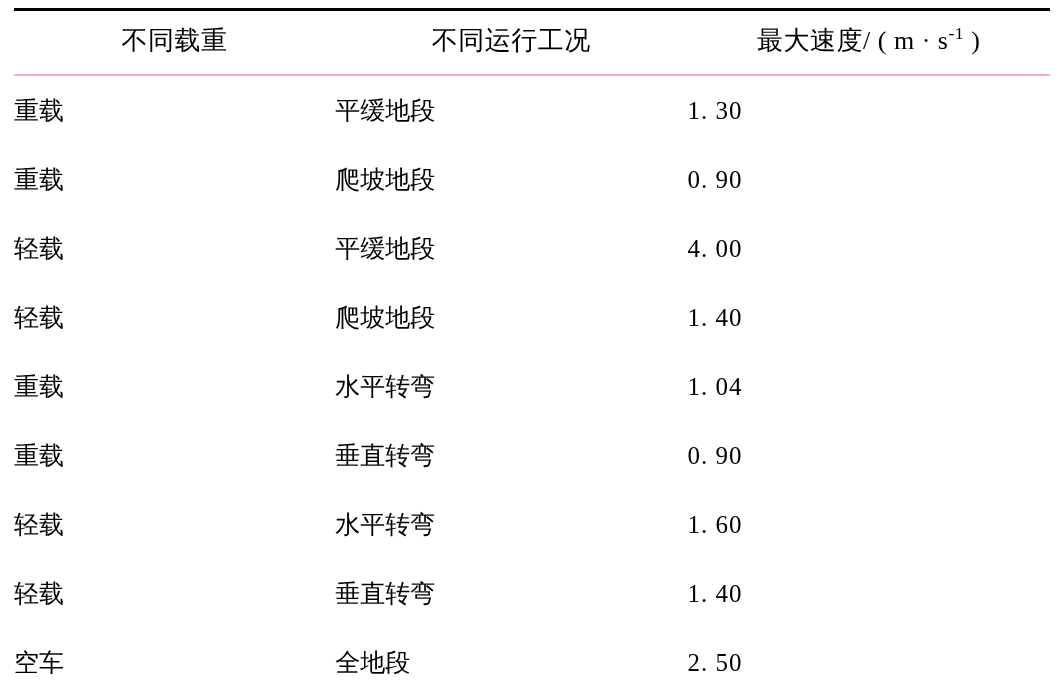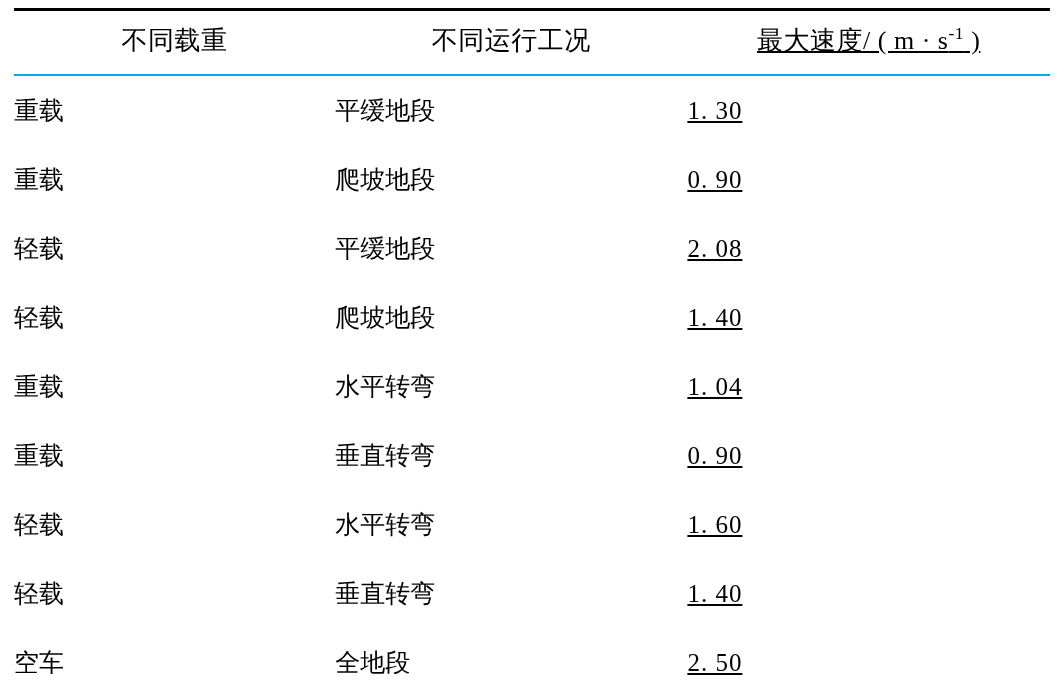--- a/index.html
+++ b/index.html
@@ -30,45 +30,43 @@
   table.data-table col.c1 { width: 31%; }
   table.data-table col.c2 { width: 34%; }
   table.data-table col.c3 { width: 35%; }
 
   thead tr.header-row th {
     font-weight: normal;
     font-size: 26px;
     text-align: center;
     padding: 12px 0 16px 0;
     border-top: 3px solid #000000;
-    border-bottom: 2px solid #0ea5e9;
+    border-bottom: 2px solid #f9a8d4;
     letter-spacing: 0.5px;
   }
   tbody tr.table-row td {
     font-size: 25px;
     padding: 18px 0 18px 0;
     border: none;
   }
   tbody tr.table-row:last-child td {
     border-bottom: 3px solid #000000;
     padding-bottom: 20px;
   }
   .unit-sup {
     font-size: 0.68em;
     vertical-align: super;
     line-height: 0;
   }
   .hdr-unit {
     white-space: nowrap;
-    text-decoration: underline;
   }
   .num-cell {
     font-family: "Liberation Serif", "DejaVu Serif", serif;
     letter-spacing: 1px;
-    text-decoration: underline;
   }
 </style>
 </head>
 <body>
 
 <div class="table-wrap">
   <table class="data-table">
     <colgroup>
       <col class="c1">
       <col class="c2">
@@ -88,21 +86,21 @@
         <td class="num-cell">1. 30</td>
       </tr>
       <tr class="table-row">
         <td>重载</td>
         <td>爬坡地段</td>
         <td class="num-cell">0. 90</td>
       </tr>
       <tr class="table-row">
         <td>轻载</td>
         <td>平缓地段</td>
-        <td class="num-cell">2. 08</td>
+        <td class="num-cell">4. 00</td>
       </tr>
       <tr class="table-row">
         <td>轻载</td>
         <td>爬坡地段</td>
         <td class="num-cell">1. 40</td>
       </tr>
       <tr class="table-row">
         <td>重载</td>
         <td>水平转弯</td>
         <td class="num-cell">1. 04</td>

